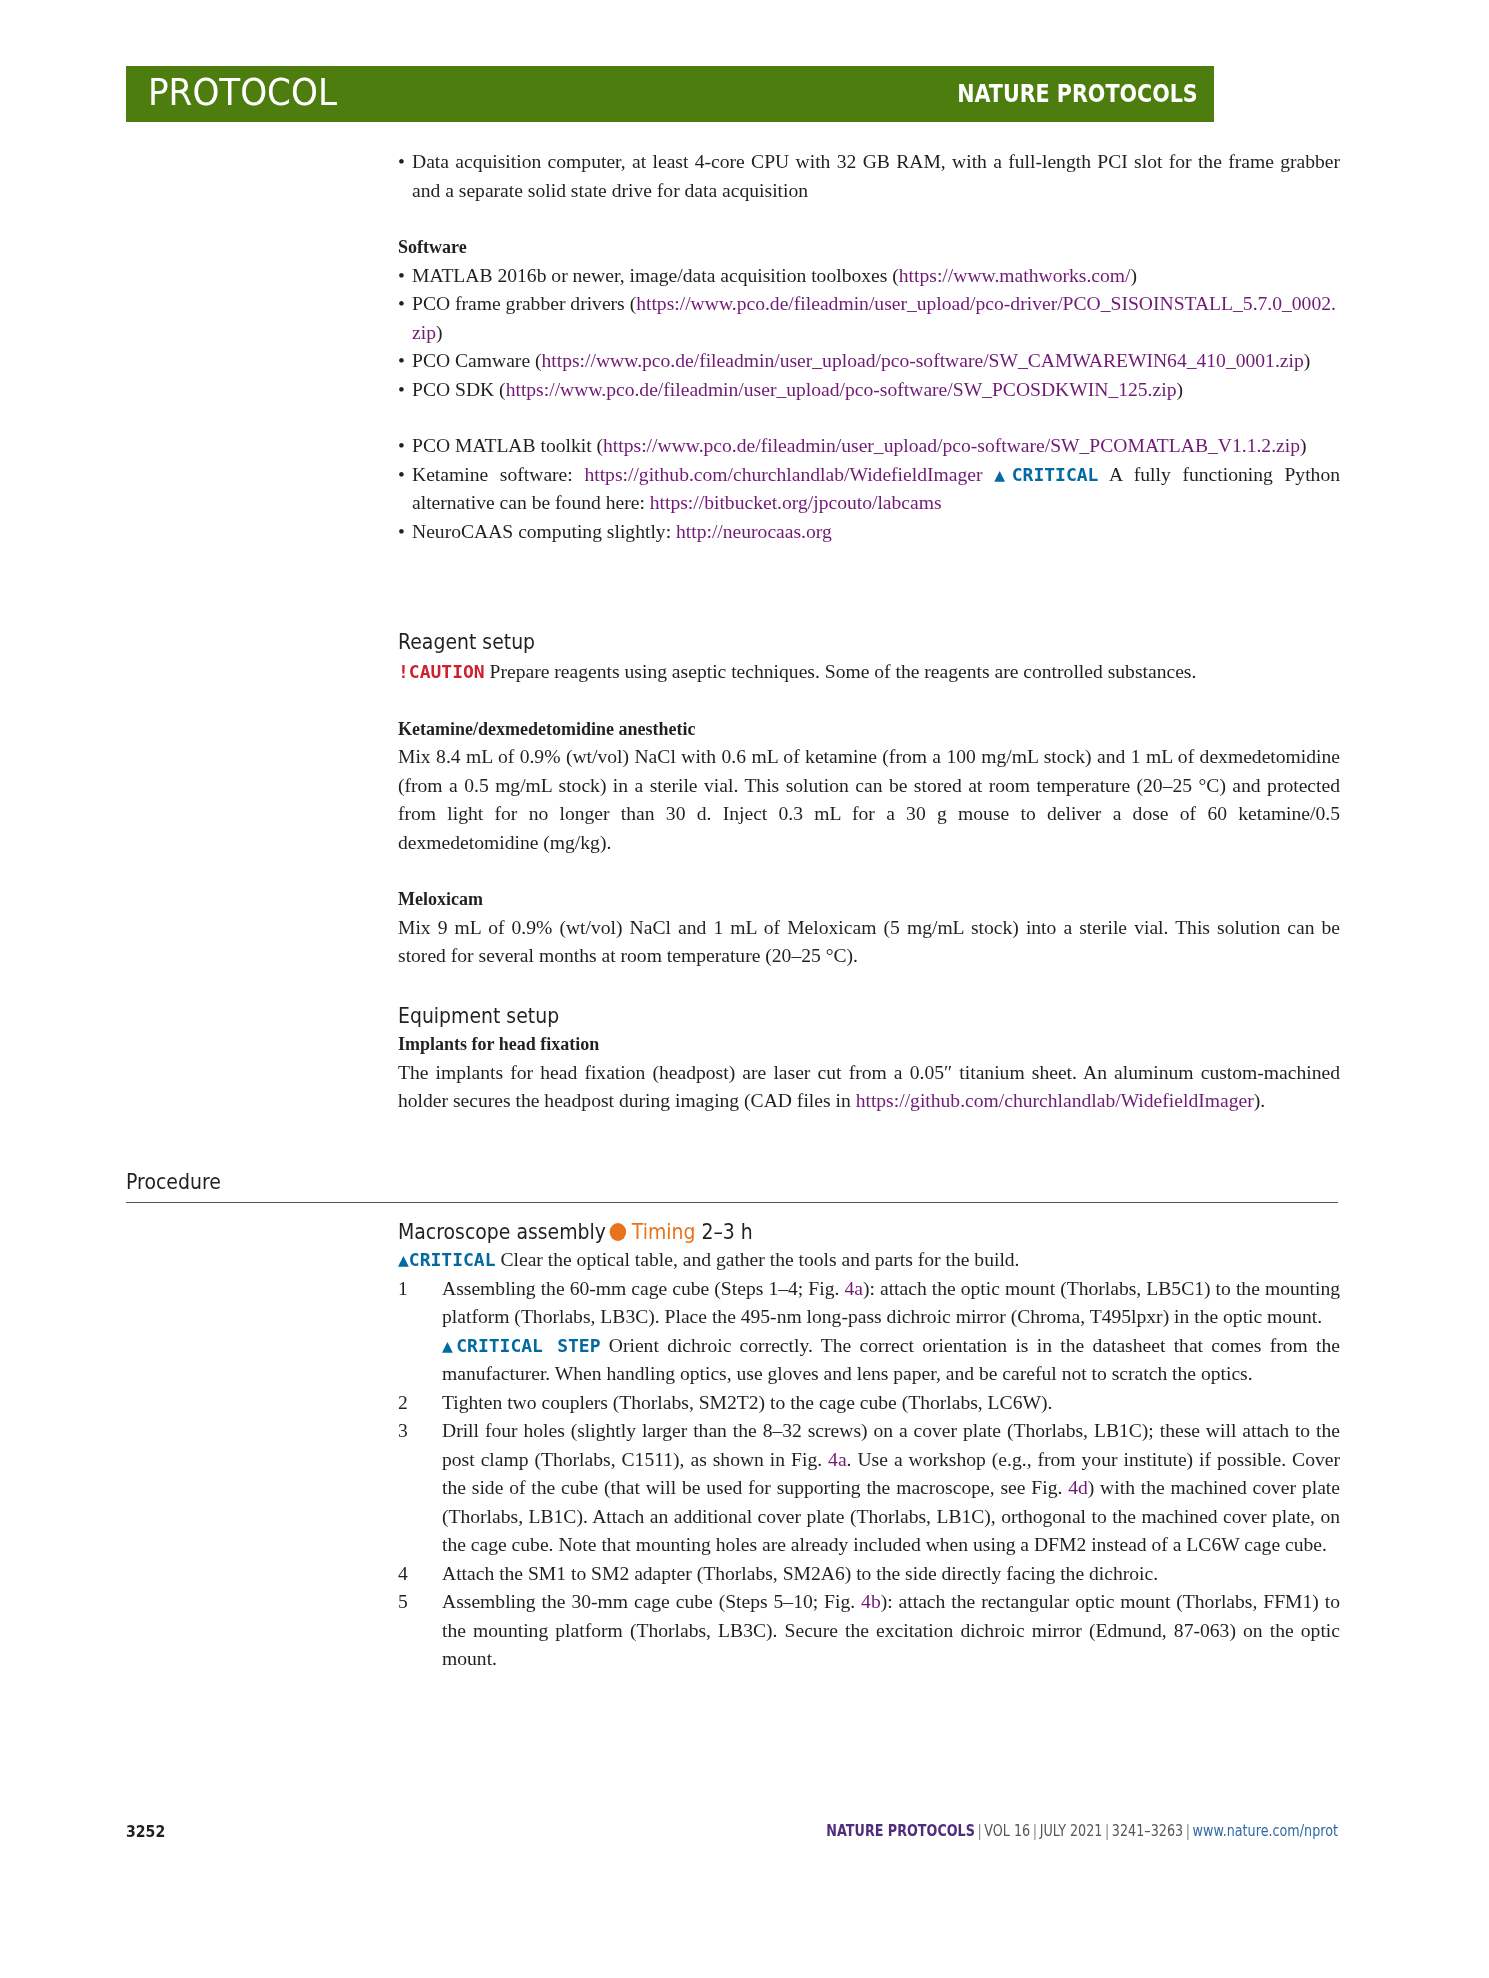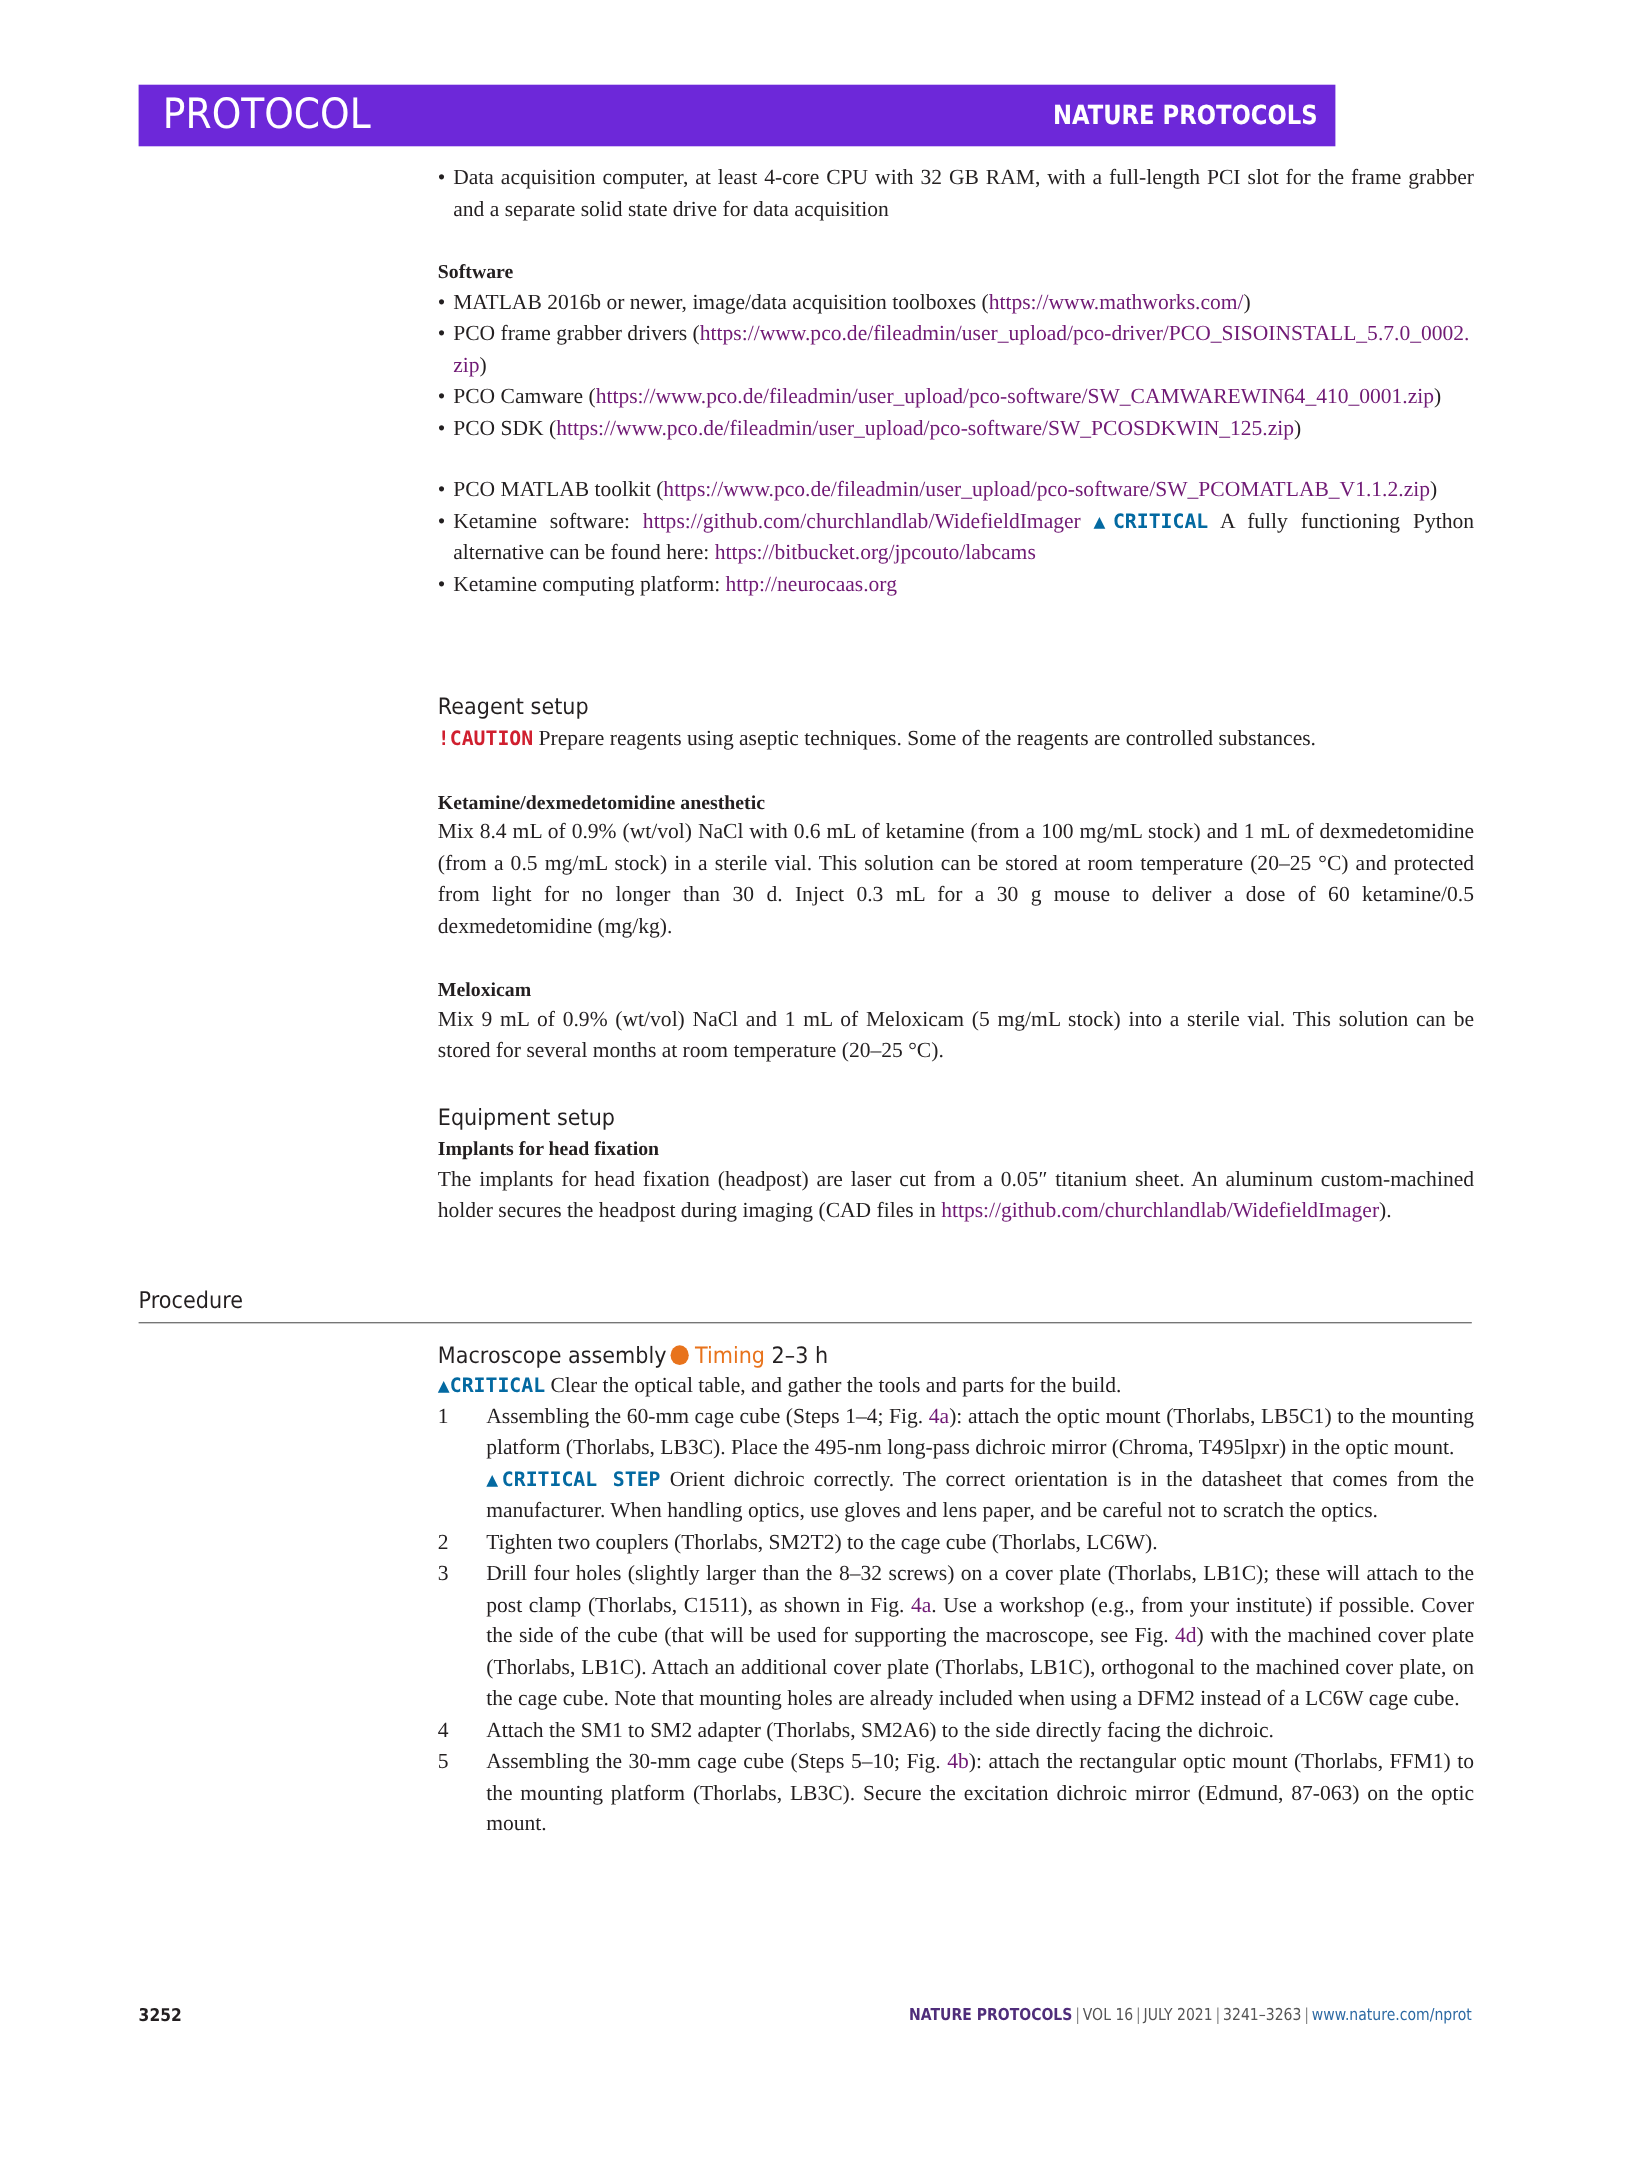--- a/index.html
+++ b/index.html
@@ -1,19 +1,19 @@
 <!DOCTYPE html>
 <html><head>
 <meta charset="utf-8">
 <style>
   html, body { margin: 0; padding: 0; background: #ffffff; }
   body { width: 1489px; height: 1978px; position: relative; overflow: hidden;
          font-family: "Liberation Serif", serif; color: #231f20; }
   .hdr { position: absolute; left: 126px; top: 66px; width: 1088px; height: 56px;
-         background: #6d28d9; margin-top: 11px; }
+         background: #4d7c0f; }
   .hdr-left { position: absolute; left: 22px; top: 4px; color: #fff;
               font-family: "DejaVu Sans", sans-serif; font-size: 38px; letter-spacing: 0px;
               transform: scaleX(0.9); transform-origin: left center; }
   .hdr-right { position: absolute; right: 16px; top: 14px; color: #fff; font-weight: bold;
                font-family: "DejaVu Sans", sans-serif; font-size: 24px;
                transform: scaleX(0.86); transform-origin: right center; }
   .col { position: absolute; left: 398px; width: 942px; }
   .p { font-size: 19.6px; line-height: 28.5px; text-align: justify; margin: 0; }
   .bul { position: relative; padding-left: 14px; }
   .bul::before { content: "\2022"; position: absolute; left: 0; top: 0; }
@@ -69,21 +69,21 @@
     <span>PCO SDK (</span><span class="link">https://www.pco.de/fileadmin/user_upload/pco-software/SW_PCOSDKWIN_125.zip</span><span>)</span>
   </p>
   <p class="p bul" style="text-align:left; word-break:break-all;margin-top:28px;">
     <span>PCO MATLAB toolkit (</span><span class="link">https://www.pco.de/fileadmin/user_upload/pco-software/SW_PCOMATLAB_V1.1.2.zip</span><span>)</span>
   </p>
   <p class="p bul">
     <span>Ketamine software: </span><span class="link">https://github.com/churchlandlab/WidefieldImager</span>
     <span class="crit">▲CRITICAL</span><span> A fully functioning Python alternative can be found here: </span><span class="link">https://bitbucket.org/jpcouto/labcams</span>
   </p>
   <p class="p bul">
-    <span>Ketamine computing platform: </span><span class="link">http://neurocaas.org</span>
+    <span>NeuroCAAS computing slightly: </span><span class="link">http://neurocaas.org</span>
   </p>
 </div>
 
 <div class="col" style="top:628px;">
   <p class="sech">Reagent setup</p>
   <p class="p" style="margin-top:2px;">
     <span class="caut">!CAUTION</span><span> Prepare reagents using aseptic techniques. Some of the reagents are controlled substances.</span>
   </p>
   <p class="subh" style="margin-top:28px;">Ketamine/dexmedetomidine anesthetic</p>
   <p class="p">Mix 8.4 mL of 0.9% (wt/vol) NaCl with 0.6 mL of ketamine (from a 100 mg/mL stock) and 1 mL of dexmedetomidine (from a 0.5 mg/mL stock) in a sterile vial. This solution can be stored at room temperature (20–25 °C) and protected from light for no longer than 30 d. Inject 0.3 mL for a 30 g mouse to deliver a dose of 60 ketamine/0.5 dexmedetomidine (mg/kg).</p>

